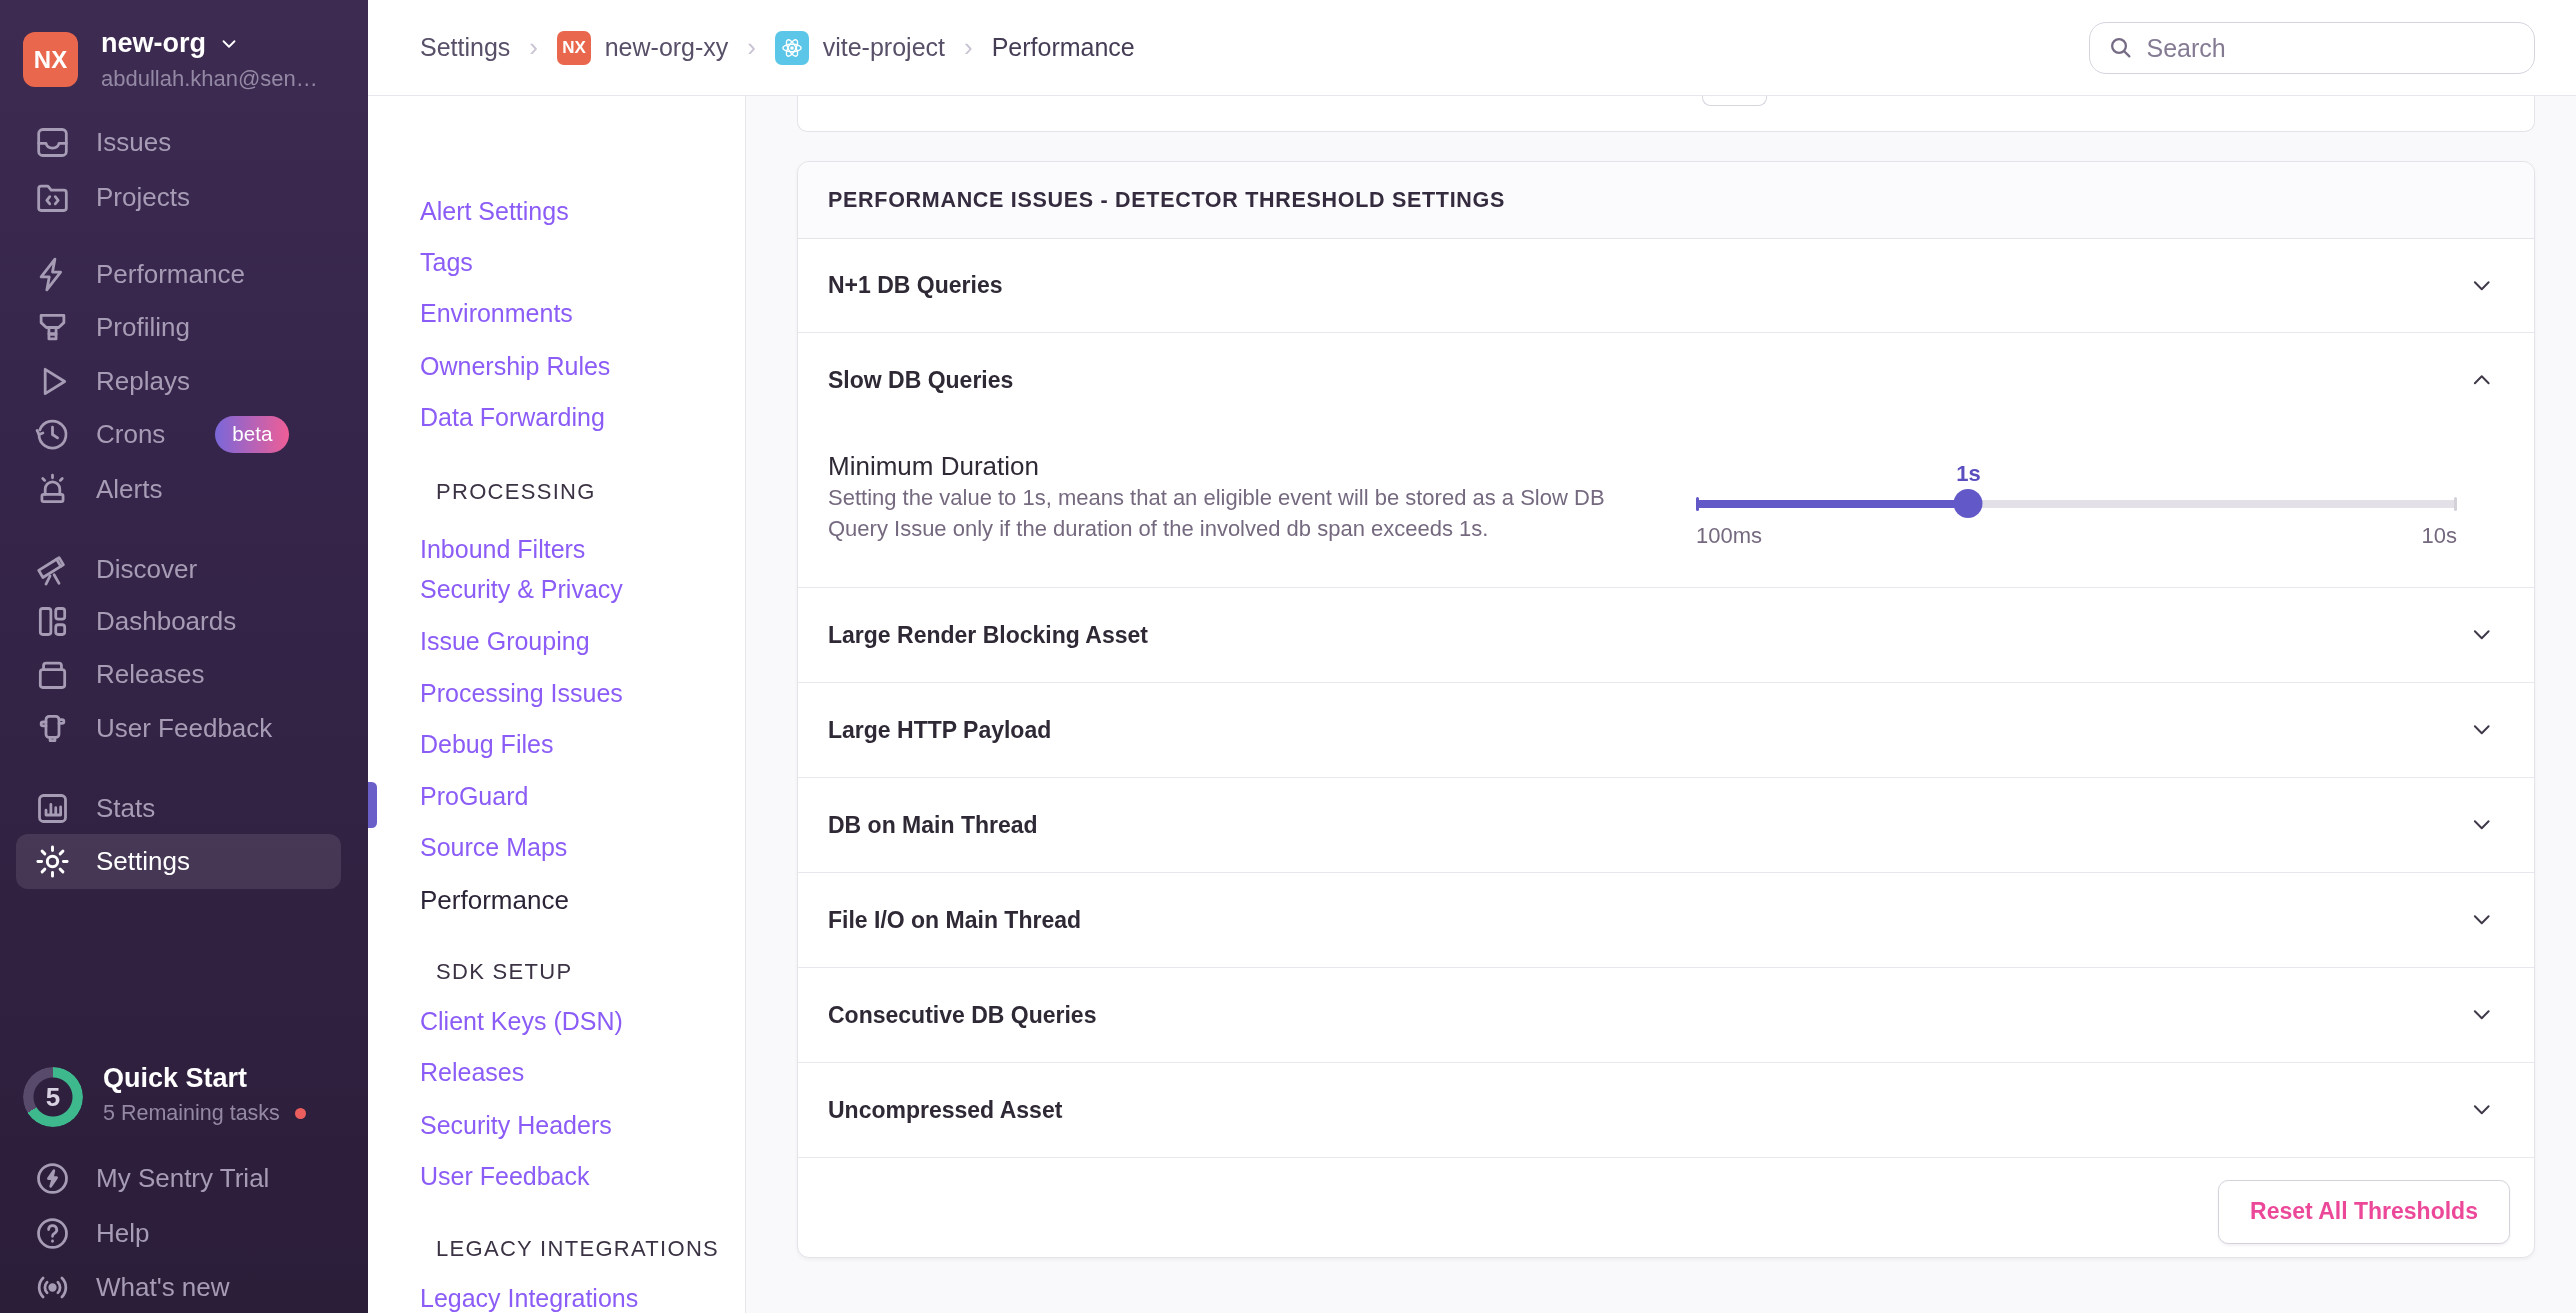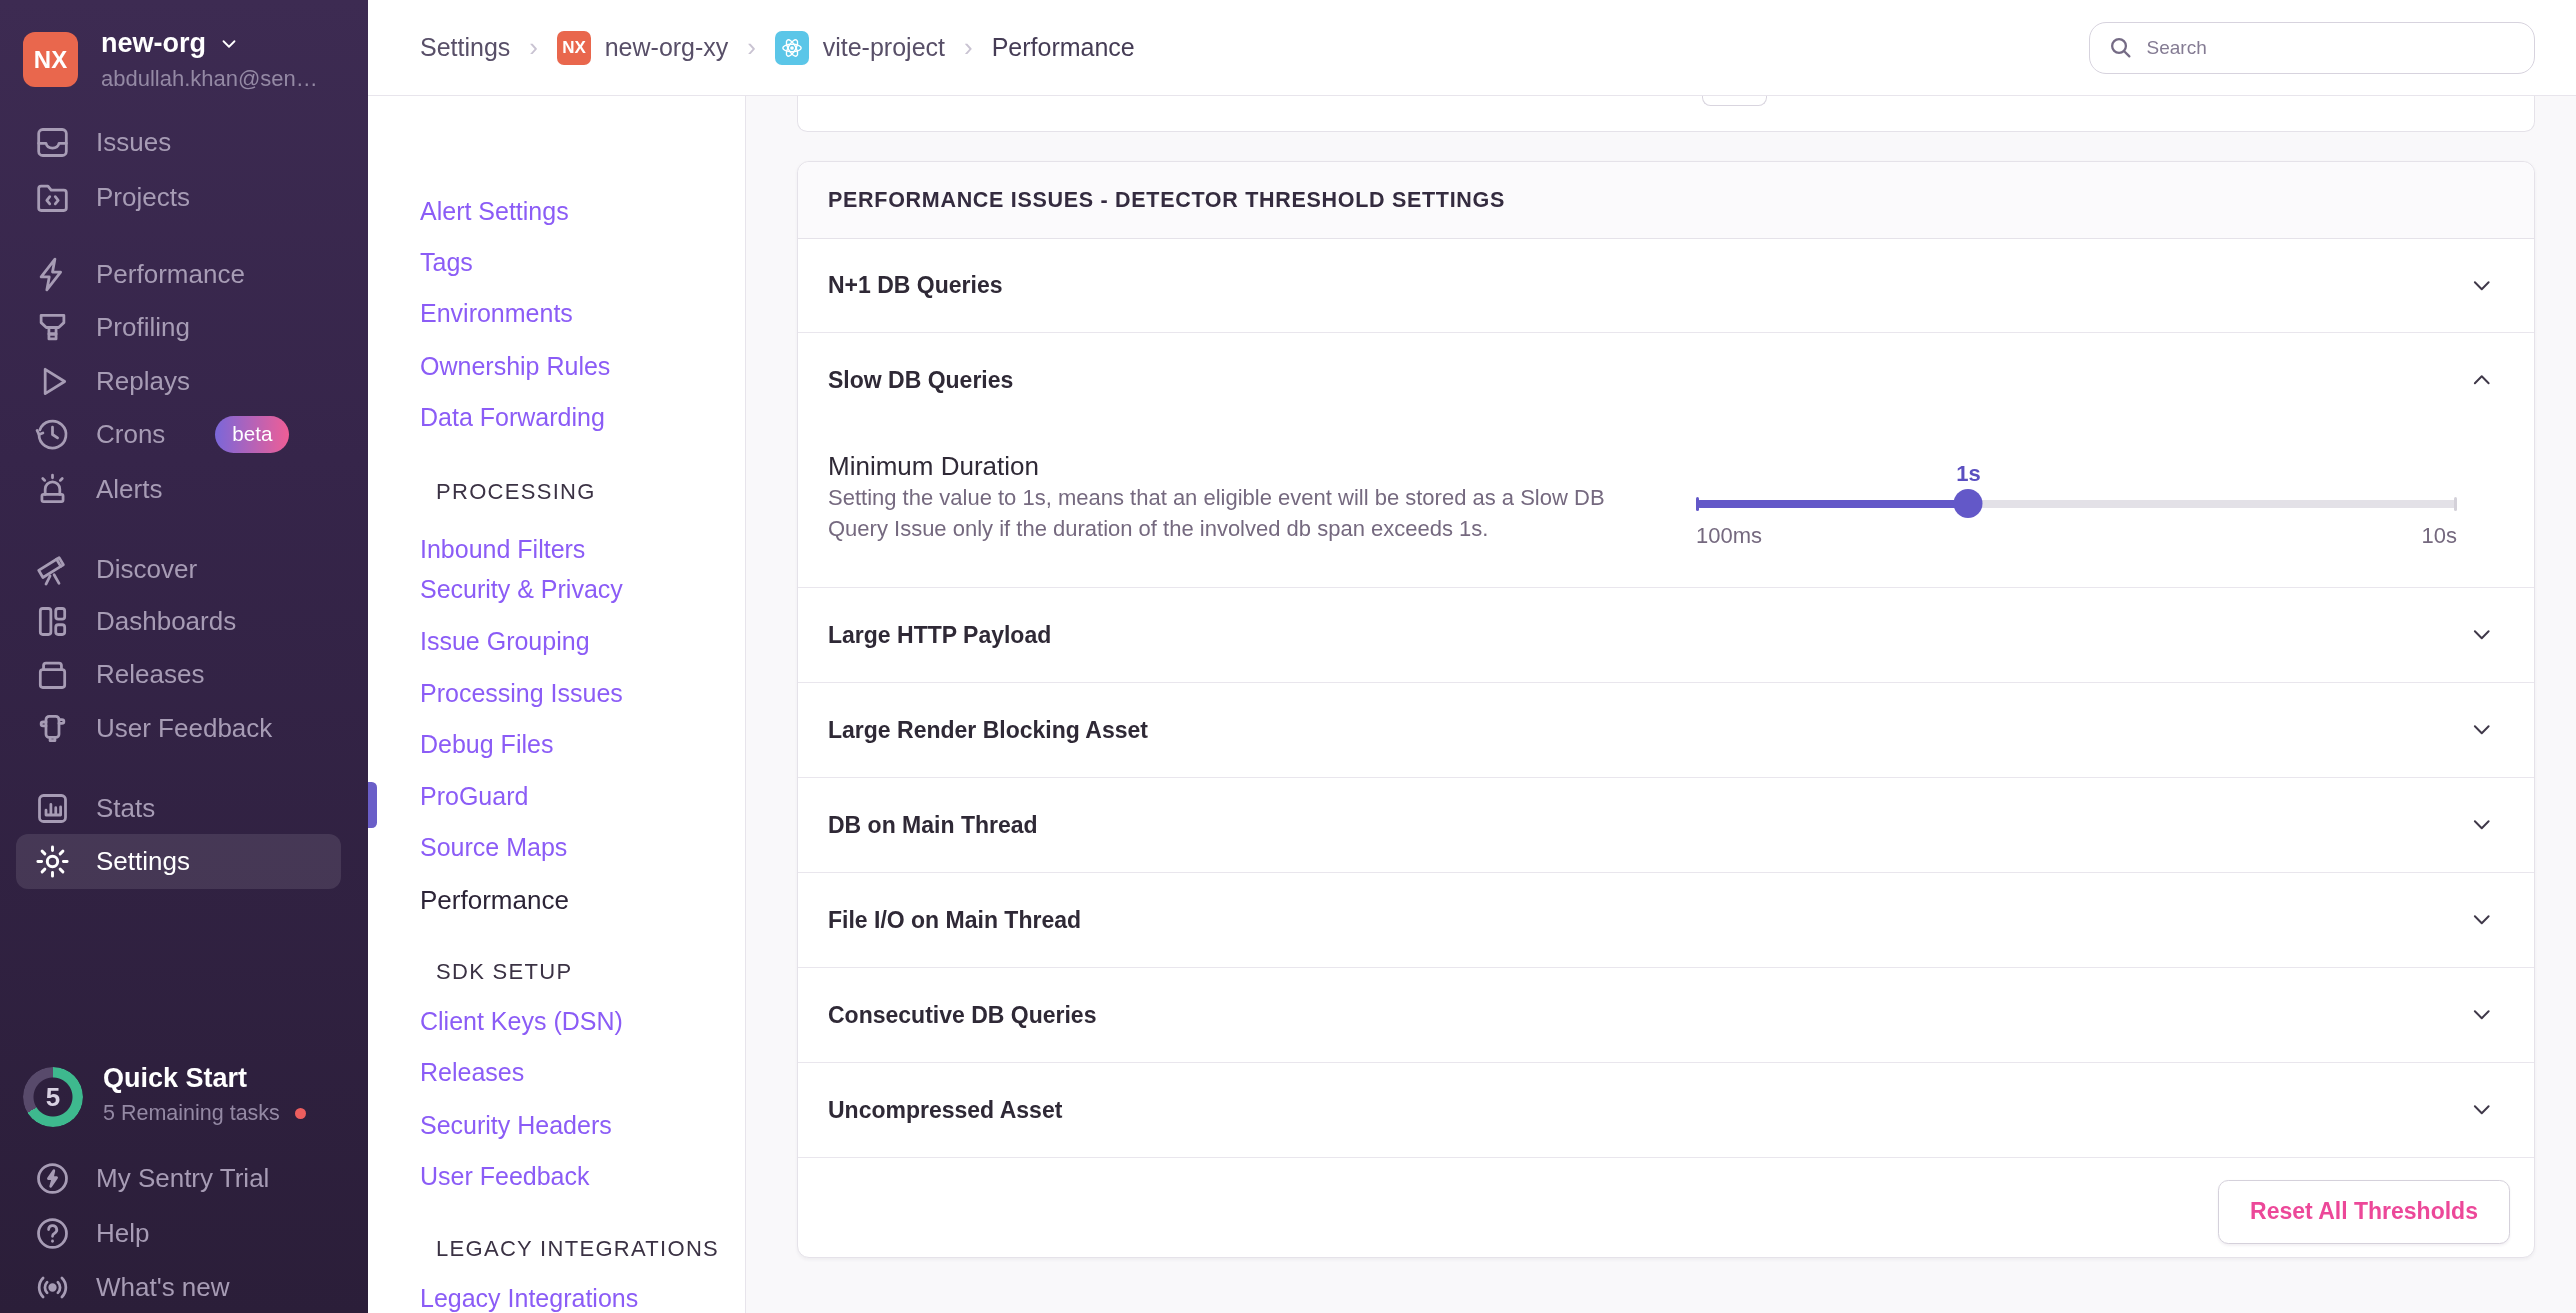--- a/index.html
+++ b/index.html
@@ -39,21 +39,21 @@
   .crumb { cursor:pointer; }
   .crumb-sep { color:#c9c3d2; font-size:26px; }
   .crumb-badge { width:34px; height:34px; border-radius:6.9px; display:flex; align-items:center;
     justify-content:center; color:#fff; font-size:17px; font-weight:bold; }
   .crumb-org-badge { background:#e9674d; }
   .crumb-proj-badge { background:#5bc6e8; }
   .crumb-with-badge { display:flex; align-items:center; gap:13.7px; cursor:pointer; }
   .crumb-last { color:#453c55; }
   .searchbox { position:absolute; right:41px; top:22px; width:446px; height:52px; background:#fff;
     border:1.7px solid #d7d3de; border-radius:17px; display:flex; align-items:center; padding-left:17px; gap:12px; }
-  .searchbox .ph { color:#847b93; font-size:19px; }
+  .searchbox .ph { color:#847b93; font-size:25px; }
 
   
   .settings-nav { position:absolute; left:368px; top:96px; width:378px; height:1218px; background:#fff;
     border-right:0.9px solid #e7e4eb; z-index:3; }
   .snav-item { position:absolute; left:52px; height:52px; display:flex; align-items:center;
     font-size:25px; color:#8b5cf6; cursor:pointer; white-space:nowrap; }
   .snav-item.snav-active { color:#2c2437; }
   .snav-header { position:absolute; left:68px; height:52px; display:flex; align-items:center;
     font-size:22px; font-weight:normal; letter-spacing:1.3px; color:#3b3244; }
   .snav-bar { position:absolute; left:0; top:686px; width:8.6px; height:46px; background:#6a5ec8;
@@ -376,27 +376,27 @@
         <div class="track"></div>
         <div class="fill" style="width: 35.8%;"></div>
         <div class="thumb" style="left: 35.8%;"></div>
         <div class="slider-value" style="left: 35.8%;">1s</div>
         <div class="slider-min">100ms</div>
         <div class="slider-max">10s</div>
       </div>
     </div>
 
     <div class="det-row row-h2 bt">
+      <span>Large Render Blocking Asset</span>
+      <svg class="chev" viewBox="0 0 32 32" fill="none" stroke="#3f3849" stroke-width="2.3" stroke-linecap="round" stroke-linejoin="round">
+          <polyline points="8 12 16 20 24 12"></polyline>
+        </svg>
+    </div>
+    <div class="det-row row-h2 bt">
       <span>Large HTTP Payload</span>
-      <svg class="chev" viewBox="0 0 32 32" fill="none" stroke="#3f3849" stroke-width="2.3" stroke-linecap="round" stroke-linejoin="round">
-          <polyline points="8 12 16 20 24 12"></polyline>
-        </svg>
-    </div>
-    <div class="det-row row-h2 bt">
-      <span>Large Render Blocking Asset</span>
       <svg class="chev" viewBox="0 0 32 32" fill="none" stroke="#3f3849" stroke-width="2.3" stroke-linecap="round" stroke-linejoin="round">
           <polyline points="8 12 16 20 24 12"></polyline>
         </svg>
     </div>
     <div class="det-row row-h2 bt">
       <span>DB on Main Thread</span>
       <svg class="chev" viewBox="0 0 32 32" fill="none" stroke="#3f3849" stroke-width="2.3" stroke-linecap="round" stroke-linejoin="round">
           <polyline points="8 12 16 20 24 12"></polyline>
         </svg>
     </div>

